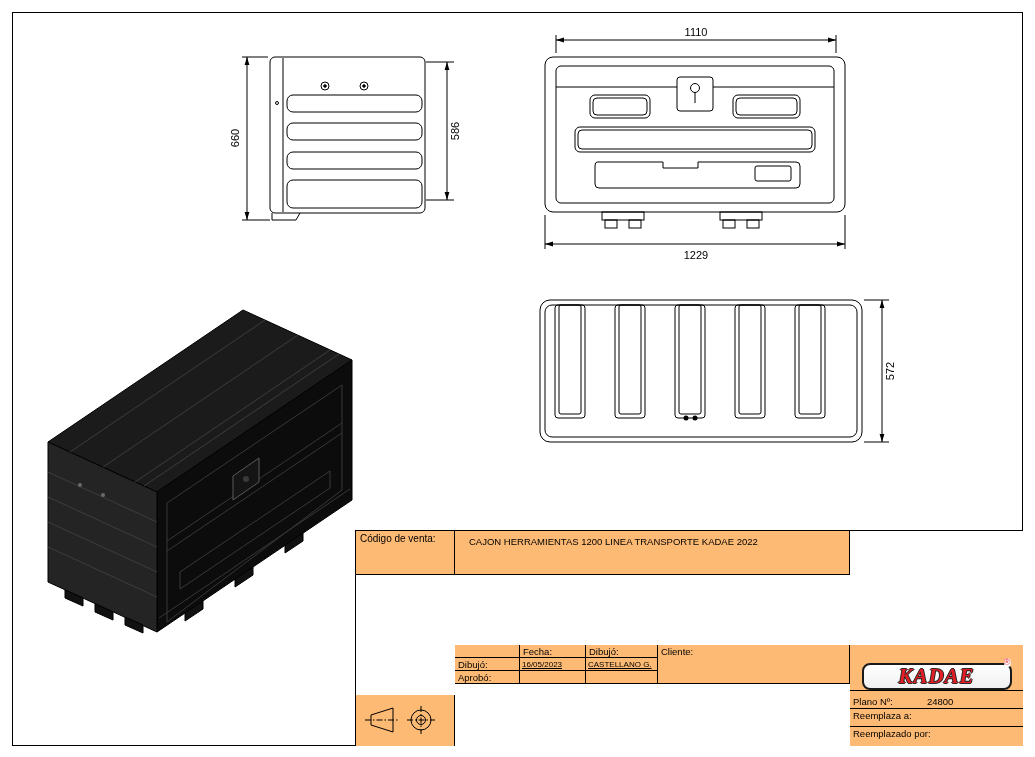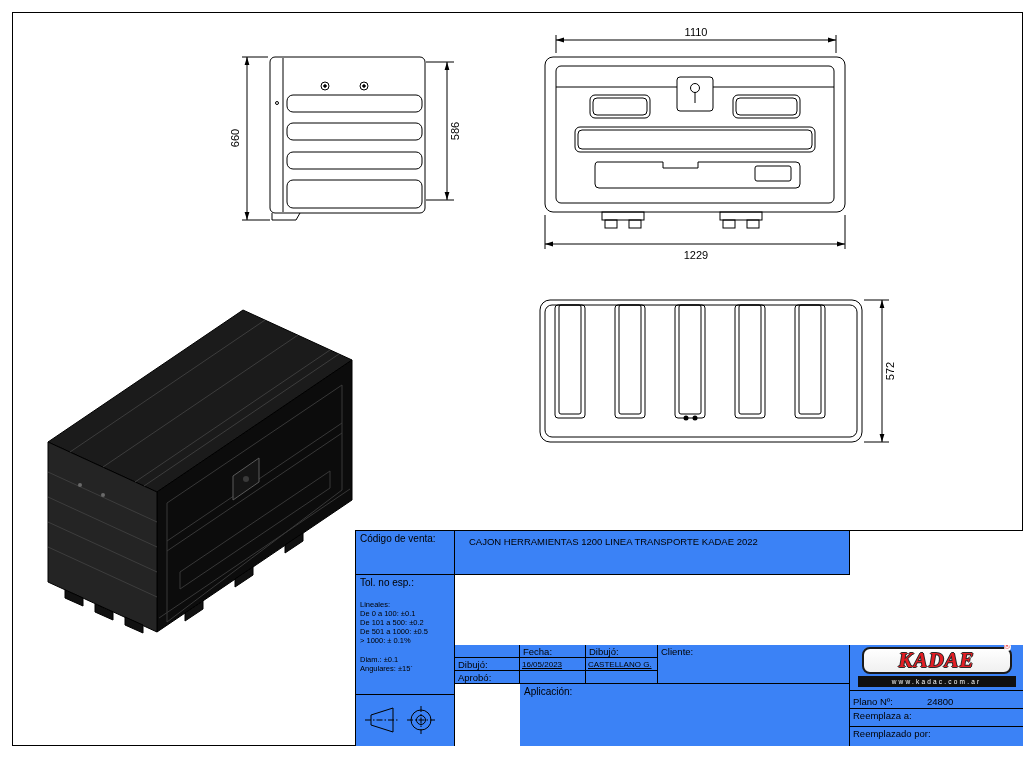--- a/index.html
+++ b/index.html
@@ -17,38 +17,38 @@
   .v-front { left:530px; top:25px; }
   .v-top   { left:525px; top:290px; }
   .v-iso   { left:35px;  top:300px; }
   svg text { font-family:"Liberation Sans", sans-serif; fill:#000; }
 
   
   .tb {
     position:absolute; left:355px; top:530px; width:668px; height:216px;
     border-top:1px solid #000; border-left:1px solid #000; background:#fff;
   }
-  .tc { position:absolute; overflow:hidden; background:#3b82f6; }
+  .tc { position:absolute; overflow:hidden; background:#fdba74; }
   .br { border-right:1px solid #000; }
   .bb { border-bottom:1px solid #000; }
   .lbl { padding:2px 4px; font-size:10px; }
   .st  { display:block; padding:1px 3px; font-size:9.5px; }
   .stv { font-size:8px;text-decoration:underline; }
   .stv span { display:block; padding:2px 2px; }
   .denom-val { font-size:9.5px; padding:5px 0 0 14px; white-space:nowrap; }
   .tol { font-size:7.5px; line-height:9px; padding:10px 4px 0 4px; }
   .tol .gap { margin-top:10px; }
   .escala-val { text-align:center; font-size:11px; margin-top:7px; }
   .plano-val { display:inline; margin-left:28px; }
   .plano-row span { display:inline; }
   .sym-wrap { display:flex; align-items:center; justify-content:center; height:100%; }
 
   
   .logo-frame {
-    position:relative; width:150px; height:27px; margin:2px auto 0 auto;
+    position:relative; width:150px; height:27px; margin:18px auto 0 auto;
     border:2px solid #1a1a1a; border-radius:8px;
     display:flex; align-items:center; justify-content:center;
     background:linear-gradient(#ffffff,#f0f0f0);
   }
   .logo-text {
     font-family:"Liberation Serif", serif; font-style:italic; font-weight:bold;
     font-size:21px; letter-spacing:1px; color:#e31e24; line-height:1;
     text-shadow:1px 0 #2a2a2a, -1px 0 #2a2a2a, 0 1px #2a2a2a, 0 -1px #2a2a2a;
   }
   .logo-reg {
@@ -209,32 +209,20 @@
 
   <div class="tc br bb" style="left:0;top:0;width:99px;height:44px">
     <div class="lbl">Código de venta:</div>
   </div>
 
   <div class="tc br bb" style="left:99px;top:0;width:395px;height:44px">
     <div class="denom-val">CAJON HERRAMIENTAS 1200 LINEA TRANSPORTE KADAE 2022</div>
   </div>
 
 
-  <div class="tc br bb" style="left:0;top:44px;width:99px;height:120px">
-    <div class="lbl">Tol. no esp.:</div>
-    <div class="tol">
-      <div>Lineales:</div>
-      <div>De 0 a 100: ±0.1</div>
-      <div>De 101 a 500: ±0.2</div>
-      <div>De 501 a 1000: ±0.5</div>
-      <div>&gt; 1000: ± 0.1%</div>
-      <div class="gap">Diam.: ±0.1</div>
-      <div>Angulares: ±15´</div>
-    </div>
-  </div>
 
 
   <div class="tc br" style="left:0;top:164px;width:99px;height:51px">
     <div class="sym-wrap">
       <svg width="92" height="44" viewBox="0 0 92 44">
         <g stroke="#000" stroke-width="1" fill="none">
           <polygon points="12,16 34,9 34,33 12,26"></polygon>
           <line x1="6" y1="21" x2="40" y2="21" stroke-dasharray="6 2 1.5 2"></line>
           <circle cx="62" cy="21" r="10"></circle>
           <circle cx="62" cy="21" r="4.5"></circle>
@@ -263,23 +251,20 @@
   </div>
   <div class="tc br bb stv" style="left:230px;top:127px;width:72px;height:13px">
     <span>CASTELLANO G.</span>
   </div>
   <div class="tc br bb" style="left:99px;top:140px;width:65px;height:13px">
     <span class="st">Aprobó:</span>
   </div>
   <div class="tc br bb" style="left:164px;top:140px;width:66px;height:13px"></div>
   <div class="tc br bb" style="left:230px;top:140px;width:72px;height:13px"></div>
 
-  <div class="tc br" style="left:164px;top:153px;width:330px;height:62px">
-    <div class="lbl">Aplicación:</div>
-  </div>
 
   <div class="tc bb" style="left:494px;top:114px;width:173px;height:46px">
     <div class="logo-frame">
       <span class="logo-text">KADAE</span>
       <span class="logo-reg">®</span>
     </div>
     <div class="logo-url">www.kadac.com.ar</div>
   </div>
   <div class="tc bb plano-row" style="left:494px;top:160px;width:173px;height:18px">
     <span class="st">Plano Nº:</span><span class="st plano-val">24800</span>

